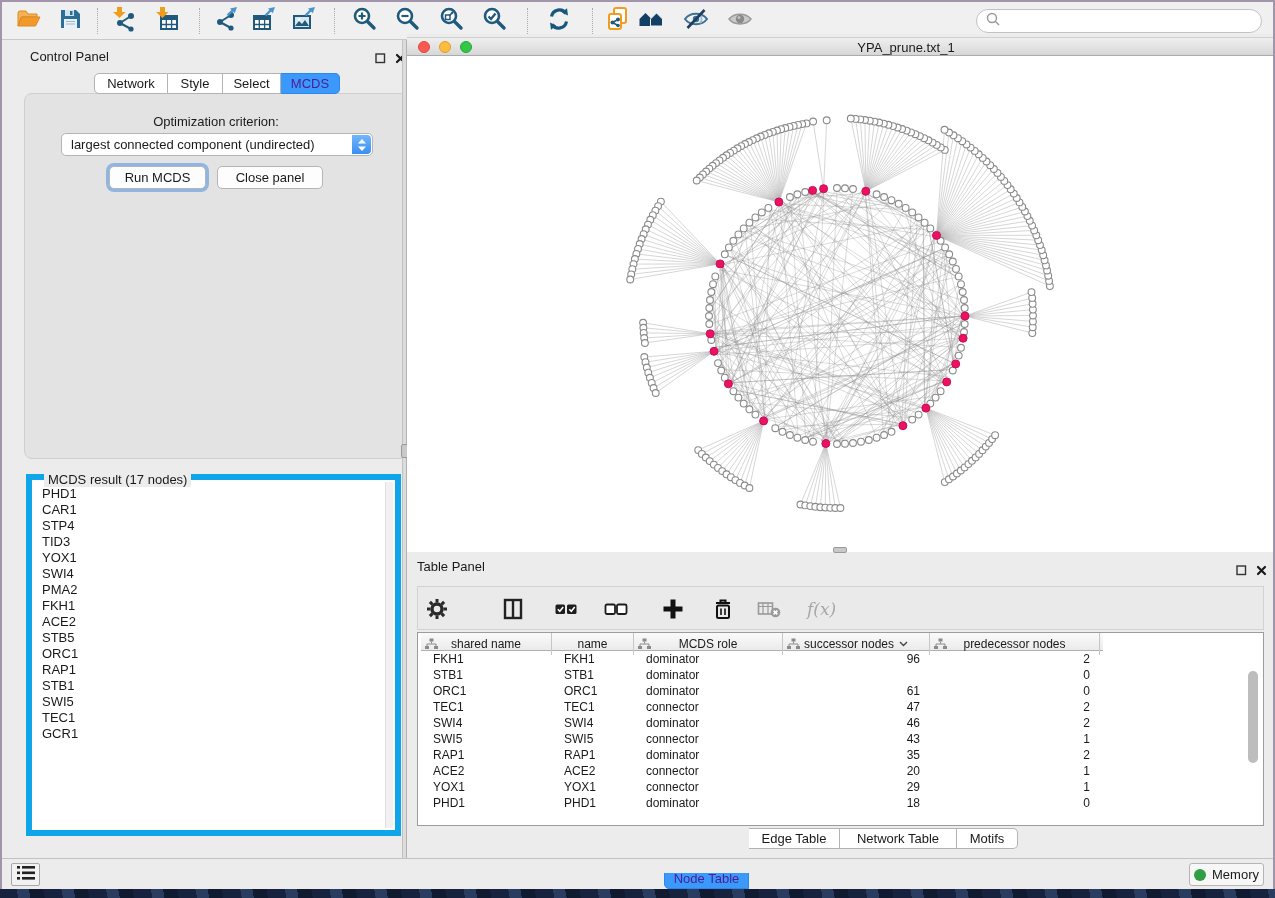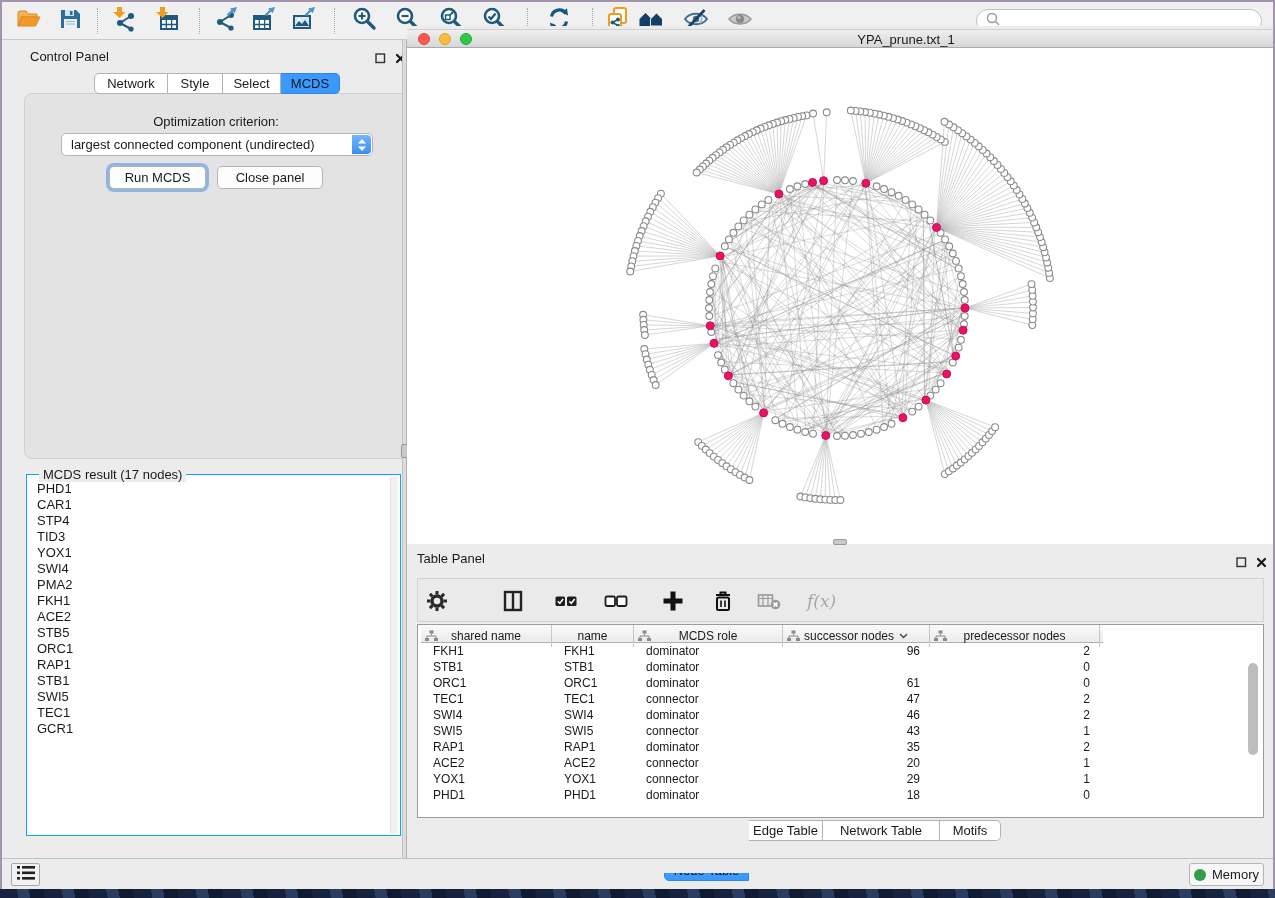--- a/index.html
+++ b/index.html
@@ -18,40 +18,40 @@
 
   
   #cp { position:absolute; left:16px; top:38px; width:400px; height:818px; background:#ececec; }
   #cp-title { position:absolute; left:12px; top:9px; font-size:13px; }
   .panel-float { position:absolute; top:10px; }
   .panel-close { position:absolute; top:10px; }
   #cp-tabs { position:absolute; left:76px; top:33px; display:flex; }
   .seg-tab { height:21px; line-height:19px; text-align:center; font-size:13px; background:#fff; border:1px solid #b3b3b3; border-left:none; cursor:default; }
   .seg-tab:first-child { border-left:1px solid #b3b3b3; border-radius:5px 0 0 5px; }
   .seg-tab:last-child { border-radius:0 5px 5px 0; }
-  .seg-tab.active { background:#3b99fc; border-color:#2d88ec; color:#0f172a; }
+  .seg-tab.active { background:#3b99fc; border-color:#2d88ec; color:#4c1d95; }
   #cp-inner { position:absolute; left:6px; top:53px; width:384px; height:366px; background:#e4e3e3; border:1px solid #cfcfcf; border-radius:8px; }
   #criterion-label { position:absolute; left:0; top:74px; width:396px; text-align:center; font-size:13px; }
   #criterion-select { position:absolute; left:43px; top:93px; width:312px; height:23px; background:#fff; border:1px solid #b5b5b5; border-radius:5px; font-size:13px; line-height:21px; padding-left:9px; }
   #criterion-stepper { position:absolute; right:1px; top:1px; bottom:1px; width:19px; border-radius:0 4px 4px 0; background:linear-gradient(#72b6fc,#3b8ef0); display:flex; align-items:center; justify-content:center; }
   .cp-btn { position:absolute; top:126px; height:23px; background:#fdfdfd; border:1px solid #b5b5b5; border-radius:5px; font-size:13px; text-align:center; line-height:21px; }
   #run-btn { left:91px; width:97px; box-shadow:0 0 0 3px rgba(74,144,226,.55); }
   #closepanel-btn { left:199px; width:106px; }
-  #result-box { position:absolute; left:8px; top:434px; width:375px; height:362px; background:#fff; border:1px solid #0ea5e9; }
+  #result-box { position:absolute; left:8px; top:434px; width:375px; height:362px; background:#fff; border:6px solid #0ea5e9; }
   #result-legend { position:absolute; left:12px; top:-8px; background:#ececec; padding:0 4px; font-size:13px; }
   #result-list { position:absolute; left:0; top:0; right:10px; bottom:0; padding:6px 0 0 10px; overflow:hidden; }
   .result-item { font-size:13px; line-height:16px; }
   #result-track { position:absolute; right:2px; top:2px; bottom:2px; width:8px; background:#f1f1f1; border-left:1px solid #e0e0e0; }
 
   
   #v-split { position:absolute; left:400px; top:38px; width:5px; height:818px; background:#dcdcdc; border-left:1px solid #c2c2c2; border-right:1px solid #b2b2b2; }
   #v-split-handle { position:absolute; left:-2px; top:404px; width:8px; height:14px; background:#c9c9c9; border:1px solid #9a9a9a; border-radius:2px; }
 
   
-  #right { position:absolute; left:405px; top:24px; width:866px; height:818px; background:#ececec; }
+  #right { position:absolute; left:405px; top:32px; width:866px; height:818px; background:#ececec; }
   #net-titlebar { position:absolute; left:0; top:3px; width:866px; height:19px; background:linear-gradient(#efefef,#d7d7d7); border-bottom:1px solid #ababab; border-top:1px solid #cfcfcf; }
   .light { position:absolute; top:3px; width:12px; height:12px; border-radius:50%; }
   #net-title { position:absolute; left:0; right:0; top:2px; text-align:center; font-size:13px; transform:translateX(66px); }
   #net-canvas { position:absolute; left:0; top:22px; width:866px; height:496px; background:#fff; }
   #h-split-handle { position:absolute; left:426px; top:513px; width:14px; height:6px; background:#c9c9c9; border:1px solid #9a9a9a; border-radius:2px; z-index:5; }
 
   
   #tp { position:absolute; left:0; top:518px; width:866px; height:300px; background:#ececec; }
   #tp-title { position:absolute; left:10px; top:7px; font-size:13px; }
   #tp-toolbar { position:absolute; left:10px; top:34px; width:847px; height:44px; background:#eaeaea; border:1px solid #d2d2d2; }
@@ -1115,21 +1115,21 @@
               <div class="td l" style="width: 82px;">PHD1</div>
               <div class="td l" style="width: 149px;">dominator</div>
               <div class="td r" style="width: 147px;">18</div>
               <div class="td r" style="width: 170px;">0</div>
             </div>
           </div>
         <div id="tp-scroll"></div>
       </div>
       <div id="tp-tabs">
           <div class="seg-tab active" style="width: 85px; margin-top: 40px;">Node Table</div>
-          <div class="seg-tab" style="width: 74px;">Edge Table</div>
+          <div class="seg-tab" style="width: 91px;">Edge Table</div>
           <div class="seg-tab" style="width: 117px;">Network Table</div>
           <div class="seg-tab" style="width: 61px;">Motifs</div>
         </div>
     </div>
   </div>
 
   <div id="status">
     <div id="panel-list-btn">
       <span><svg width="18" height="14">
             <g fill="#222">

